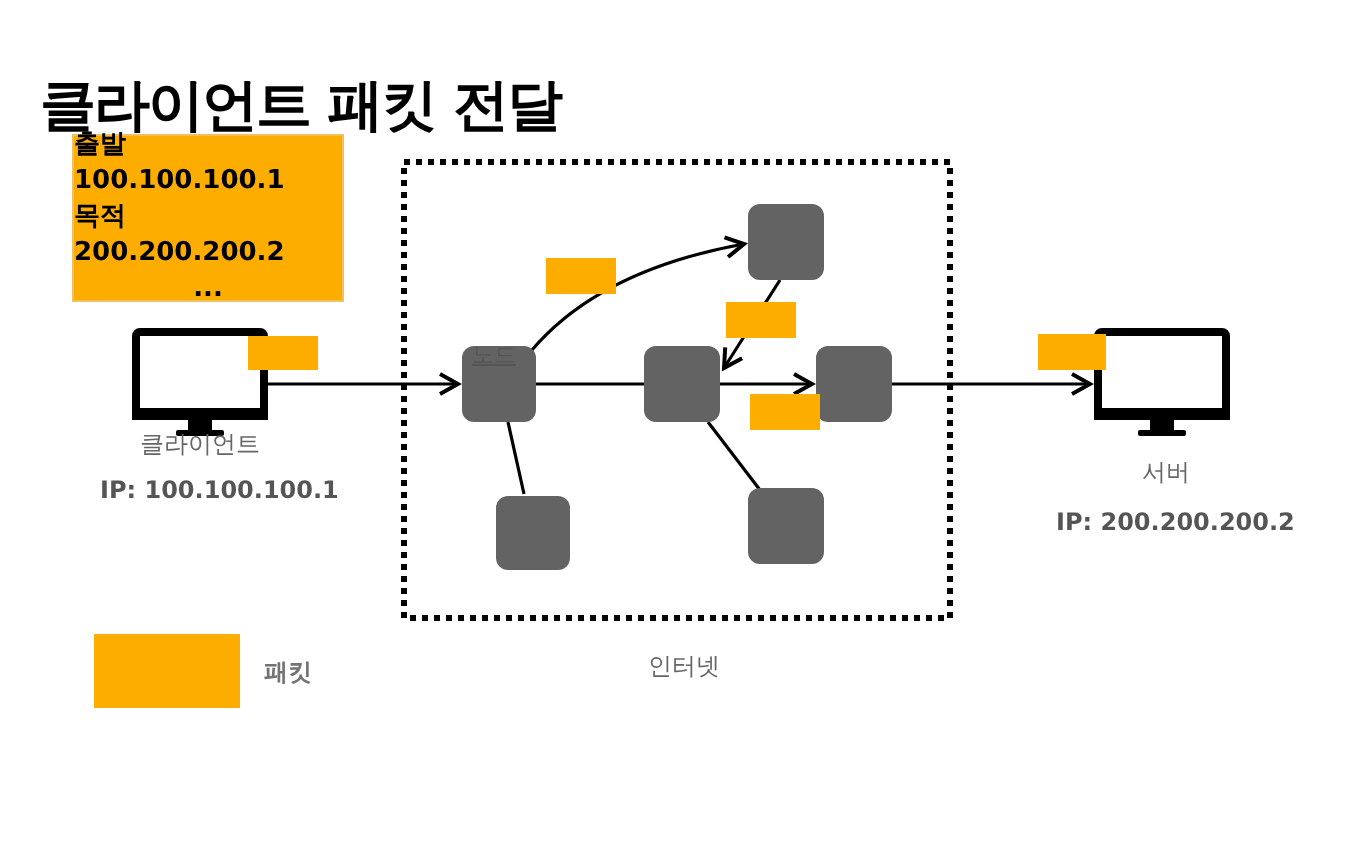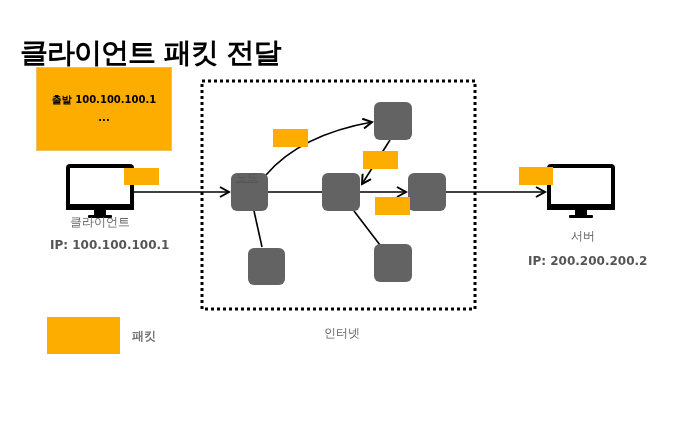--- a/index.html
+++ b/index.html
@@ -1,29 +1,30 @@
 <!DOCTYPE html>
 <html><head>
 <meta charset="utf-8">
 <style>
   html, body { margin: 0; padding: 0; background: #ffffff; }
   body { width: 685px; height: 422px; position: relative; overflow: hidden; font-family: "DejaVu Sans", sans-serif; }
   .title { position: absolute; left: 20px; top: 22px; font-size: 28px; font-weight: bold; color: #000; letter-spacing: -1px; margin-top: 12px; }
-  .info-box { position: absolute; left: 36px; top: 67px; width: 136px; height: 84px; background: #fdad00; border: 1px solid #f0c060; box-sizing: border-box; display: flex; flex-direction: column; align-items: center; justify-content: center; font-size: 10px; font-weight: bold; color: #000; line-height: 18px; }
+  .info-box { position: absolute; left: 36px; top: 67px; width: 136px; height: 84px; background: #fdad00; border: 1px solid #f0c060; box-sizing: border-box; display: flex; flex-direction: column; align-items: center; justify-content: center; font-size: 13px; font-weight: bold; color: #000; line-height: 18px; }
   .label { position: absolute; font-size: 12px; color: #666; white-space: nowrap; }
   .label.bold { font-weight: bold; color: #555; }
   svg.diagram { position: absolute; left: 0; top: 0; }
 </style>
 </head>
 <body>
 
 <div class="title">클라이언트 패킷 전달</div>
 
 <div class="info-box">
   <div>출발 100.100.100.1</div>
+  <div>목적 200.200.200.2</div>
   <div>...</div>
 </div>
 
 <svg class="diagram" width="685" height="422" viewBox="0 0 685 422">
   <defs>
     <marker id="arr" markerWidth="12" markerHeight="12" refX="10" refY="6" orient="auto" markerUnits="userSpaceOnUse">
       <path d="M1,1 L10,6 L1,11" fill="none" stroke="#000" stroke-width="2"></path>
     </marker>
   </defs>
 

